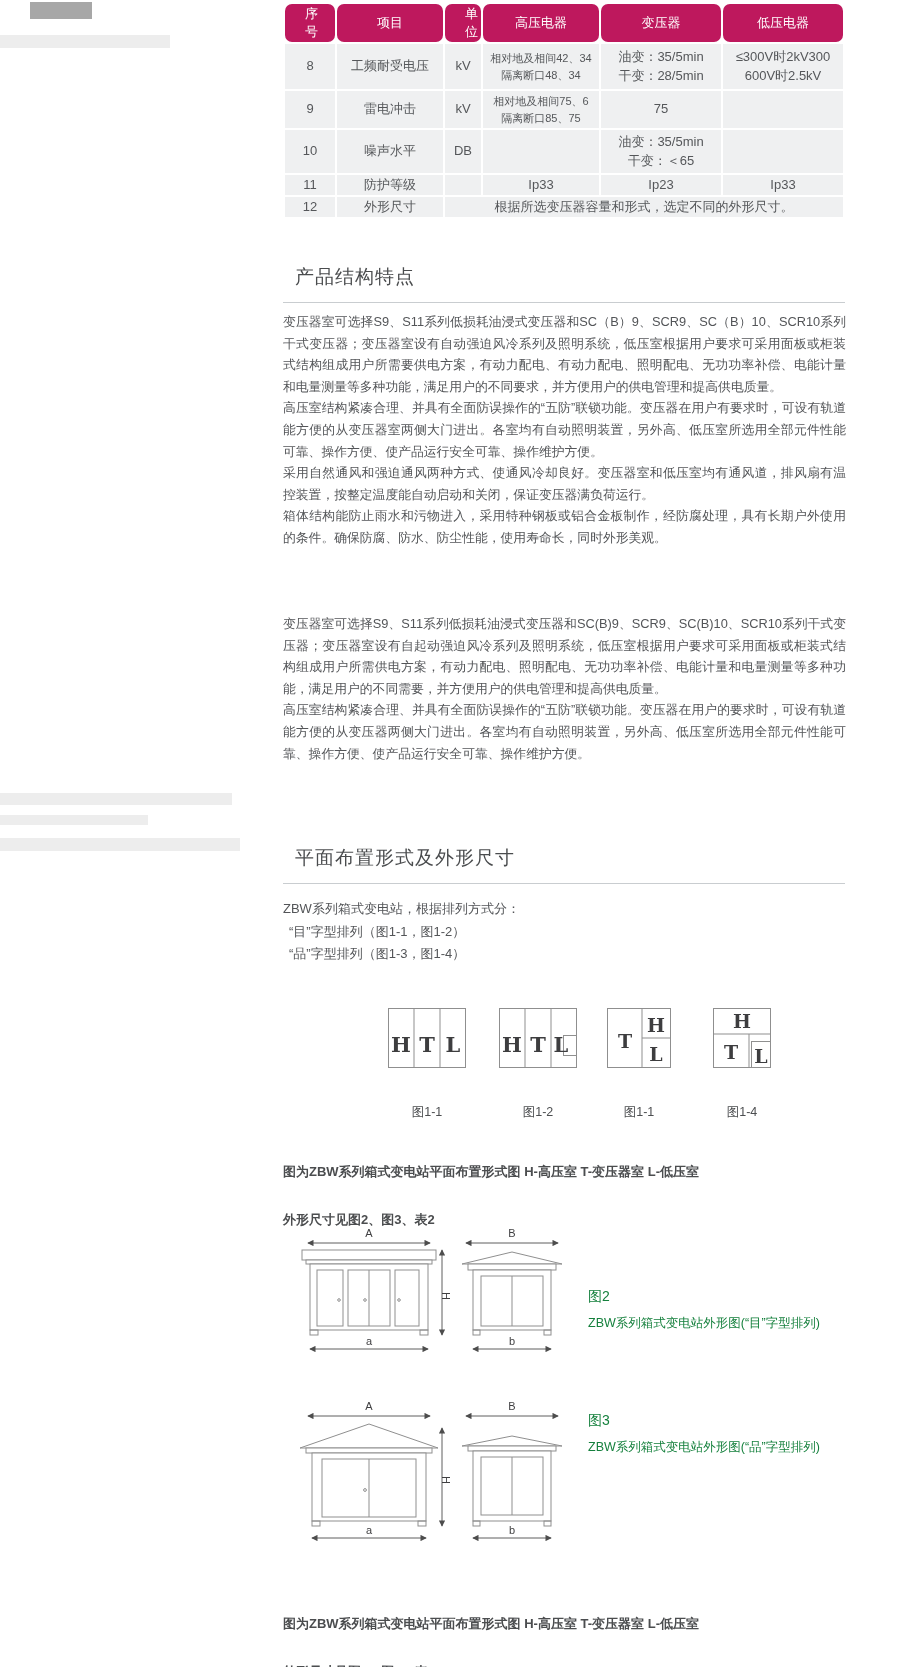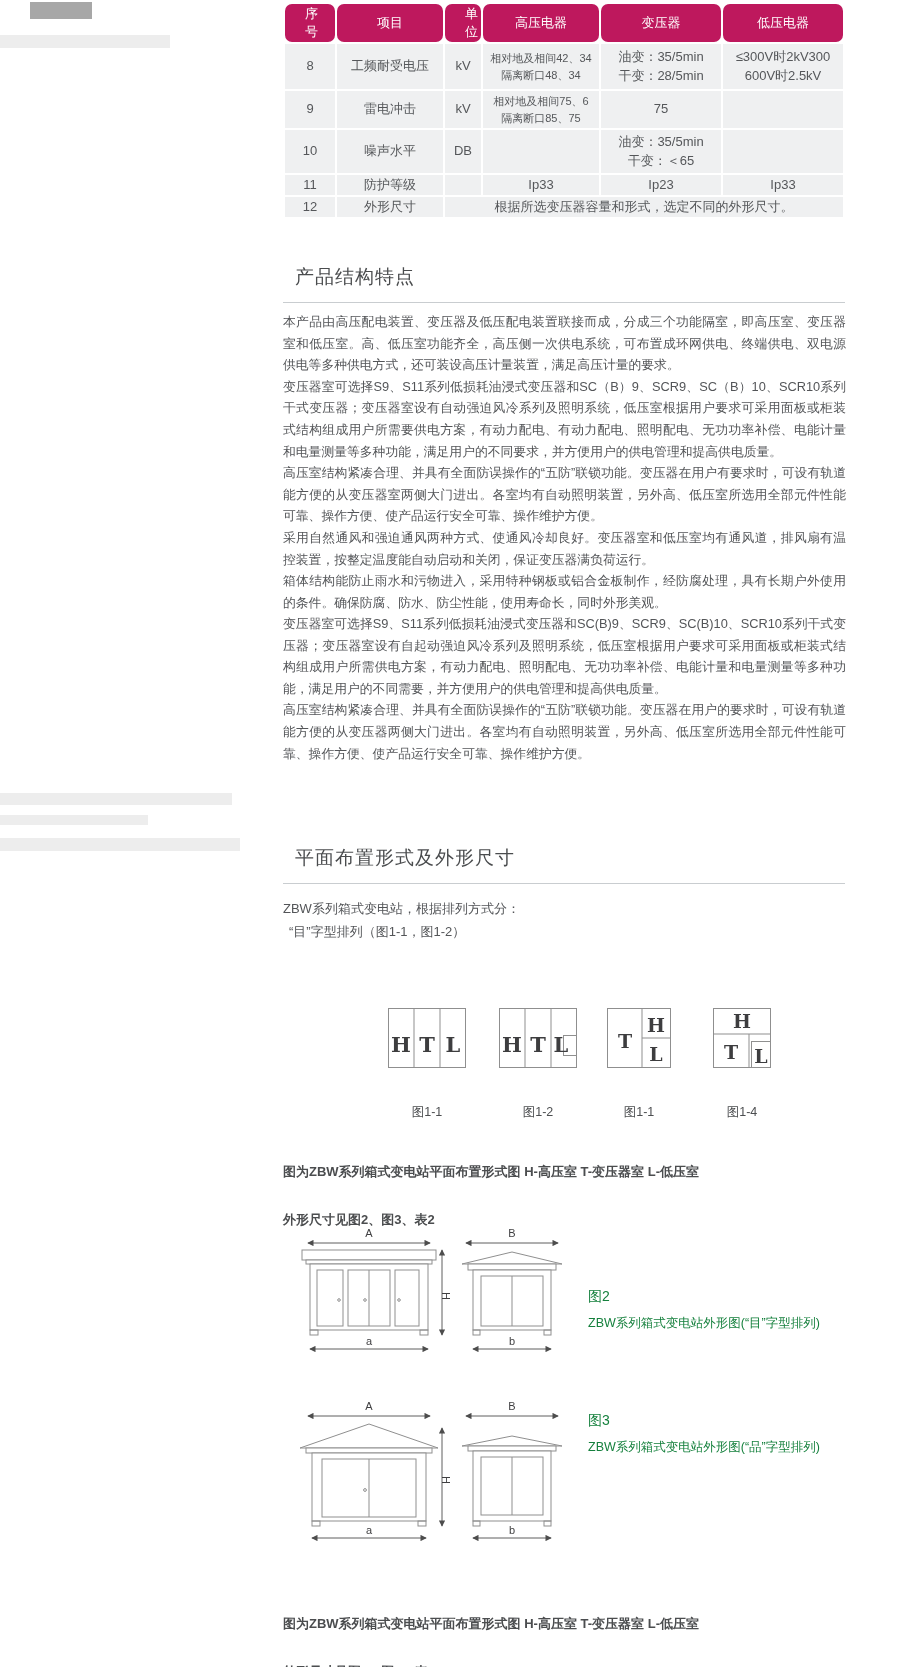--- a/index.html
+++ b/index.html
@@ -129,40 +129,40 @@
       </tr>
     </tbody>
   </table>
 
   <div class="sec" style="top:252px;">
     <h2>产品结构特点</h2>
     <div class="rule"></div>
   </div>
 
   <div class="tblock" style="top:311px;">
-    <p>本产品由高压配电装置、变压器及低压配电装置联接而成，分成三个功能隔室，即高压室、变压器室和低压室。高、低压室功能齐全，高压侧一次供电系统，可布置成环网供电、终端供电、双电源供电等多种供电方式，还可装设高压计量装置，满足高压计量的要求。</p>
     <p>变压器室可选择S9、S11系列低损耗油浸式变压器和SC（B）9、SCR9、SC（B）10、SCR10系列干式变压器；变压器室设有自动强迫风冷系列及照明系统，低压室根据用户要求可采用面板或柜装式结构组成用户所需要供电方案，有动力配电、有动力配电、照明配电、无功功率补偿、电能计量和电量测量等多种功能，满足用户的不同要求，并方便用户的供电管理和提高供电质量。</p>
     <p>高压室结构紧凑合理、并具有全面防误操作的“五防”联锁功能。变压器在用户有要求时，可设有轨道能方便的从变压器室两侧大门进出。各室均有自动照明装置，另外高、低压室所选用全部元件性能可靠、操作方便、使产品运行安全可靠、操作维护方便。</p>
     <p>采用自然通风和强迫通风两种方式、使通风冷却良好。变压器室和低压室均有通风道，排风扇有温控装置，按整定温度能自动启动和关闭，保证变压器满负荷运行。</p>
     <p>箱体结构能防止雨水和污物进入，采用特种钢板或铝合金板制作，经防腐处理，具有长期户外使用的条件。确保防腐、防水、防尘性能，使用寿命长，同时外形美观。</p>
   </div>
 
   <div class="tblock" style="top:613px;">
     <p>变压器室可选择S9、S11系列低损耗油浸式变压器和SC(B)9、SCR9、SC(B)10、SCR10系列干式变压器；变压器室设有自起动强迫风冷系列及照明系统，低压室根据用户要求可采用面板或柜装式结构组成用户所需供电方案，有动力配电、照明配电、无功功率补偿、电能计量和电量测量等多种功能，满足用户的不同需要，并方便用户的供电管理和提高供电质量。</p>
     <p>高压室结构紧凑合理、并具有全面防误操作的“五防”联锁功能。变压器在用户的要求时，可设有轨道能方便的从变压器两侧大门进出。各室均有自动照明装置，另外高、低压室所选用全部元件性能可靠、操作方便、使产品运行安全可靠、操作维护方便。</p>
   </div>
 
   <div class="sec" style="top:833px;">
     <h2>平面布置形式及外形尺寸</h2>
     <div class="rule"></div>
   </div>
 
   <div class="zbw" style="top:898px;">
     <div>ZBW系列箱式变电站，根据排列方式分：</div>
     <div class="indent">“目”字型排列（图1-1，图1-2）</div>
+    <div class="indent">“品”字型排列（图1-3，图1-4）</div>
   </div>
 
   <div class="mini" style="left:388px;">
     <svg width="78" height="60" viewBox="0 0 78 60">
       <rect x="0.5" y="0.5" width="77" height="59" fill="#fff" stroke="#8f8f8f"></rect>
       <line x1="26" y1="0.5" x2="26" y2="59.5" stroke="#8f8f8f"></line>
       <line x1="52" y1="0.5" x2="52" y2="59.5" stroke="#8f8f8f"></line>
       <text class="letter" x="13" y="44" font-size="21" text-anchor="middle">H</text>
       <text class="letter" x="39" y="44" font-size="21" text-anchor="middle">T</text>
       <text class="letter" x="65" y="44" font-size="21" text-anchor="middle">L</text>

